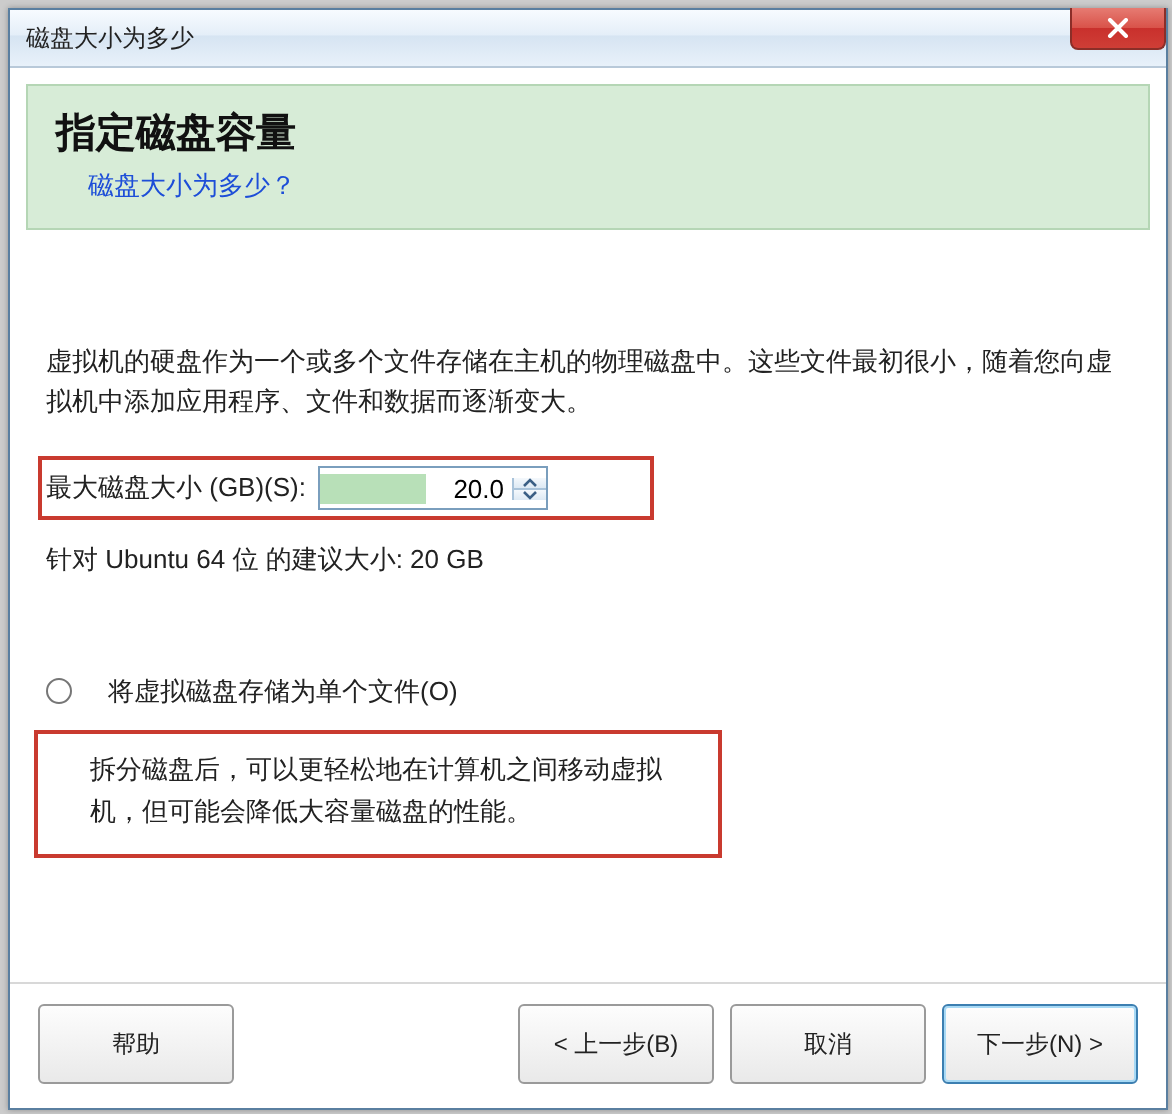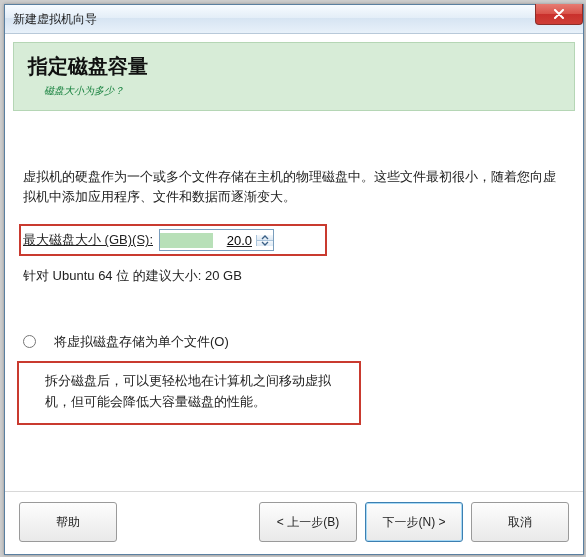--- a/index.html
+++ b/index.html
@@ -55,24 +55,23 @@
     border: 1px solid #b5d6b5;
     padding: 10px 14px 12px 14px;
   }
   .header-title {
     font-weight: bold;
     font-size: 20px;
     color: #111;
     margin-bottom: 4px;
   }
   .header-sub {
-    font-size: 10px;
-    color: #15803d;
+    font-size: 13px;
+    color: #1d4ed8;
     padding-left: 16px;
-    font-style: italic;
   }
   .content {
     flex: 1;
     padding: 20px 18px 10px 18px;
     color: #222;
     font-size: 13px;
     line-height: 1.5;
     margin-top: 36px;
   }
   .desc {
@@ -82,21 +81,20 @@
     display: flex;
     align-items: center;
     gap: 6px;
     border: 2px solid #c93a2f;
     padding: 3px 6px 3px 0;
     width: 308px;
     box-sizing: border-box;
     margin-bottom: -2px;
     position: relative;
     margin-left: -4px;
-    text-decoration: underline;
   }
   .size-label {
     white-space: nowrap;
     padding-left: 2px;
   }
   .spinner-wrap {
     display: flex;
     align-items: center;
     border: 1px solid #7a9ebd;
     height: 20px;
@@ -172,21 +170,21 @@
   }
   .footer-spacer { flex:1; }
   .footer .btn + .btn { margin-left: 8px; }
 </style>
 </head>
 <body>
 
 <div class="window">
 
   <div class="titlebar">
-    <span class="titlebar-text">新建虚拟机向导</span>
+    <span class="titlebar-text">磁盘大小为多少</span>
     <div class="close-btn">
       <svg width="12" height="10" viewBox="0 0 12 10">
         <path d="M2 1 L10 9 M10 1 L2 9" stroke="#fff" stroke-width="2" stroke-linecap="round"></path>
       </svg>
     </div>
   </div>
 
   <div class="header-panel">
     <div class="header-title">指定磁盘容量</div>
     <div class="header-sub">磁盘大小为多少？</div>
@@ -225,17 +223,17 @@
     <div class="split-box">
       <div class="split-desc">拆分磁盘后，可以更轻松地在计算机之间移动虚拟机，但可能会降低大容量磁盘的性能。</div>
     </div>
 
   </div>
 
   <div class="footer">
     <button class="btn">帮助</button>
     <div class="footer-spacer"></div>
     <button class="btn">&lt; 上一步(B)</button>
+    <button class="btn">取消</button>
     <button class="btn default">下一步(N) &gt;</button>
-    <button class="btn">取消</button>
   </div>
 
 </div>
 
 </body></html>

